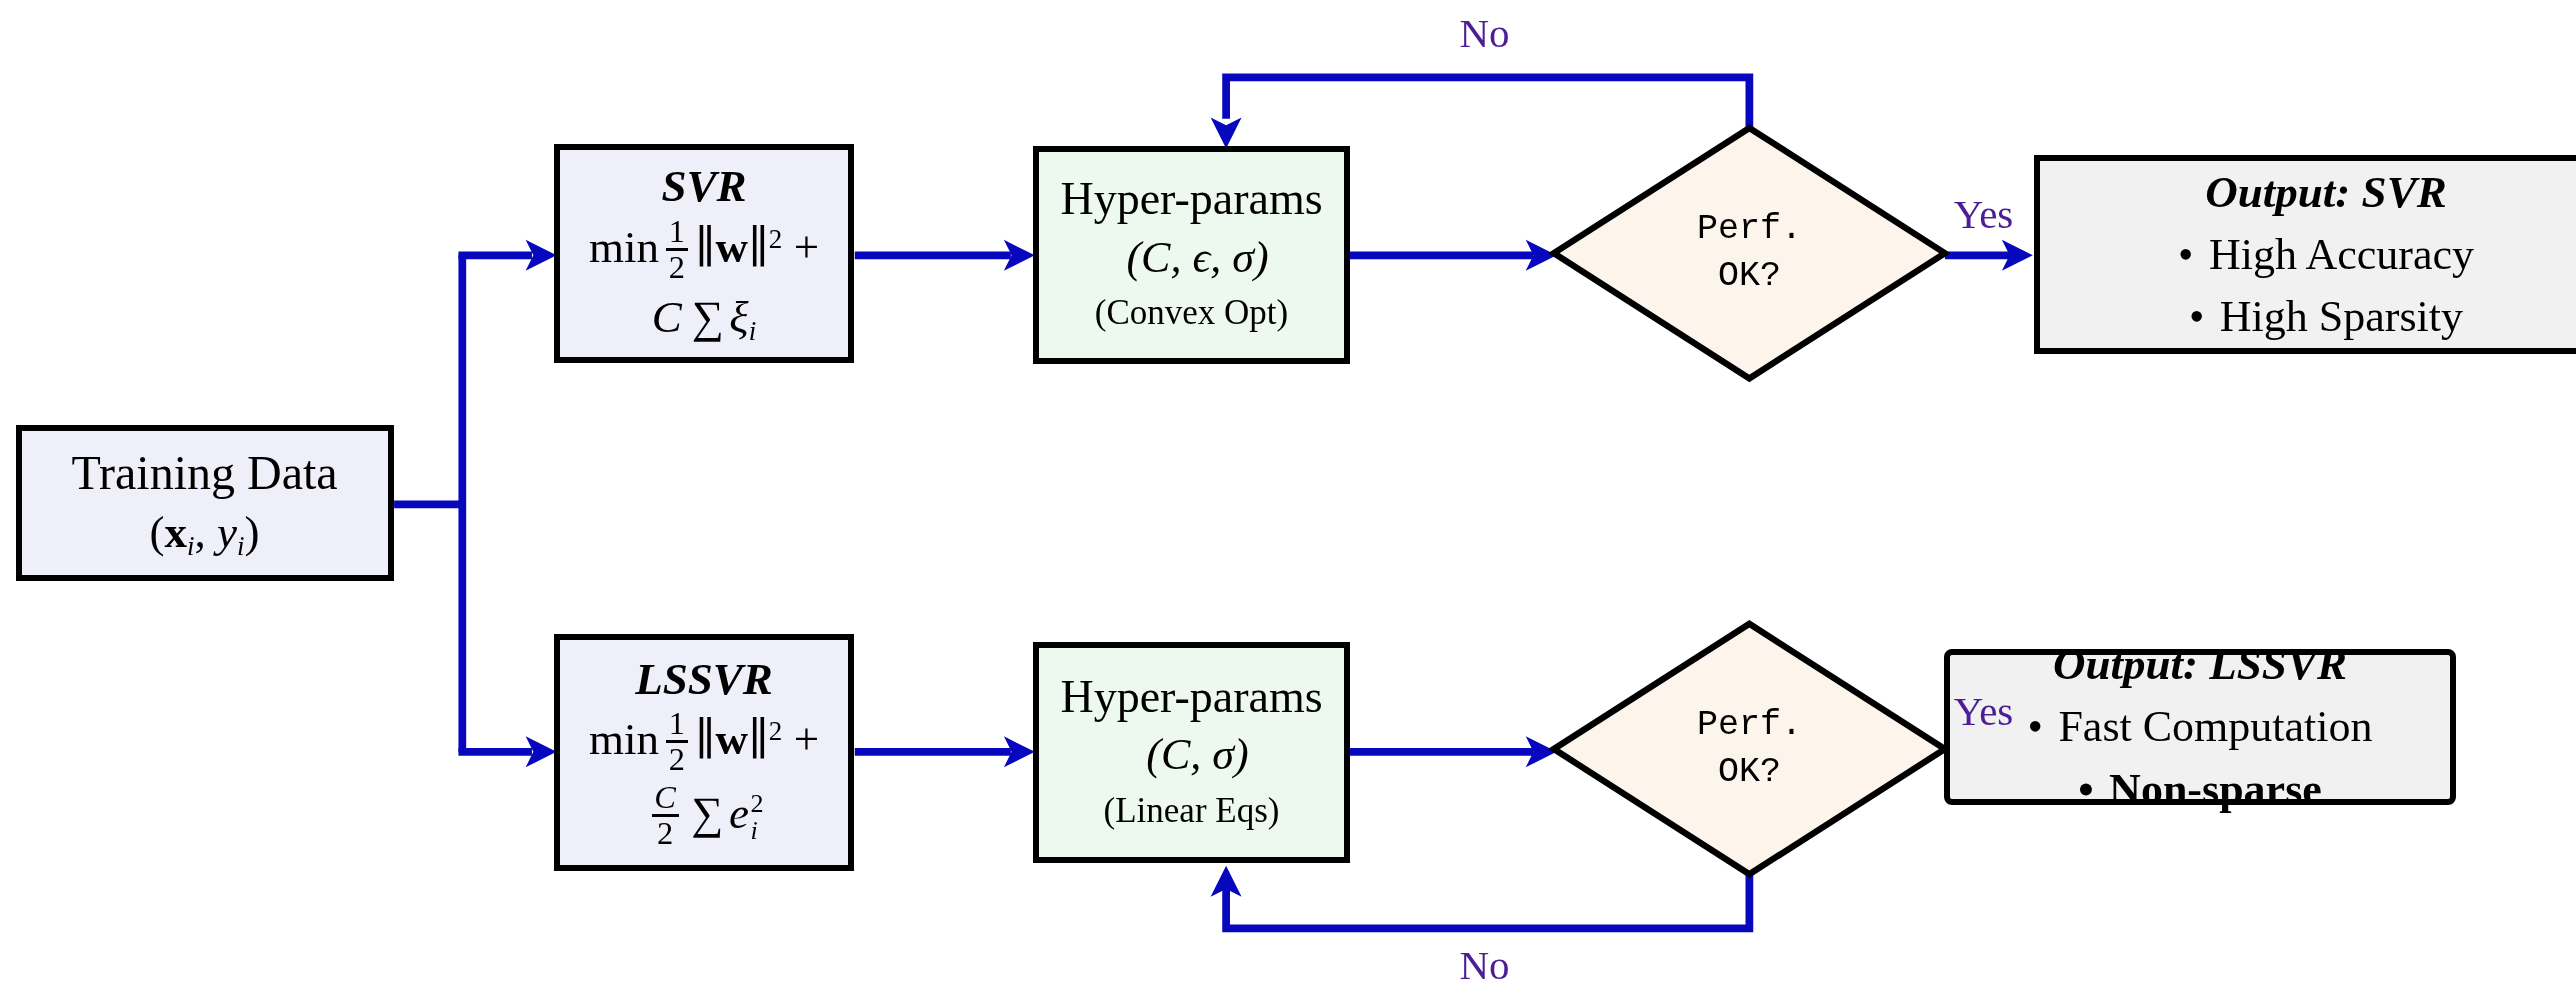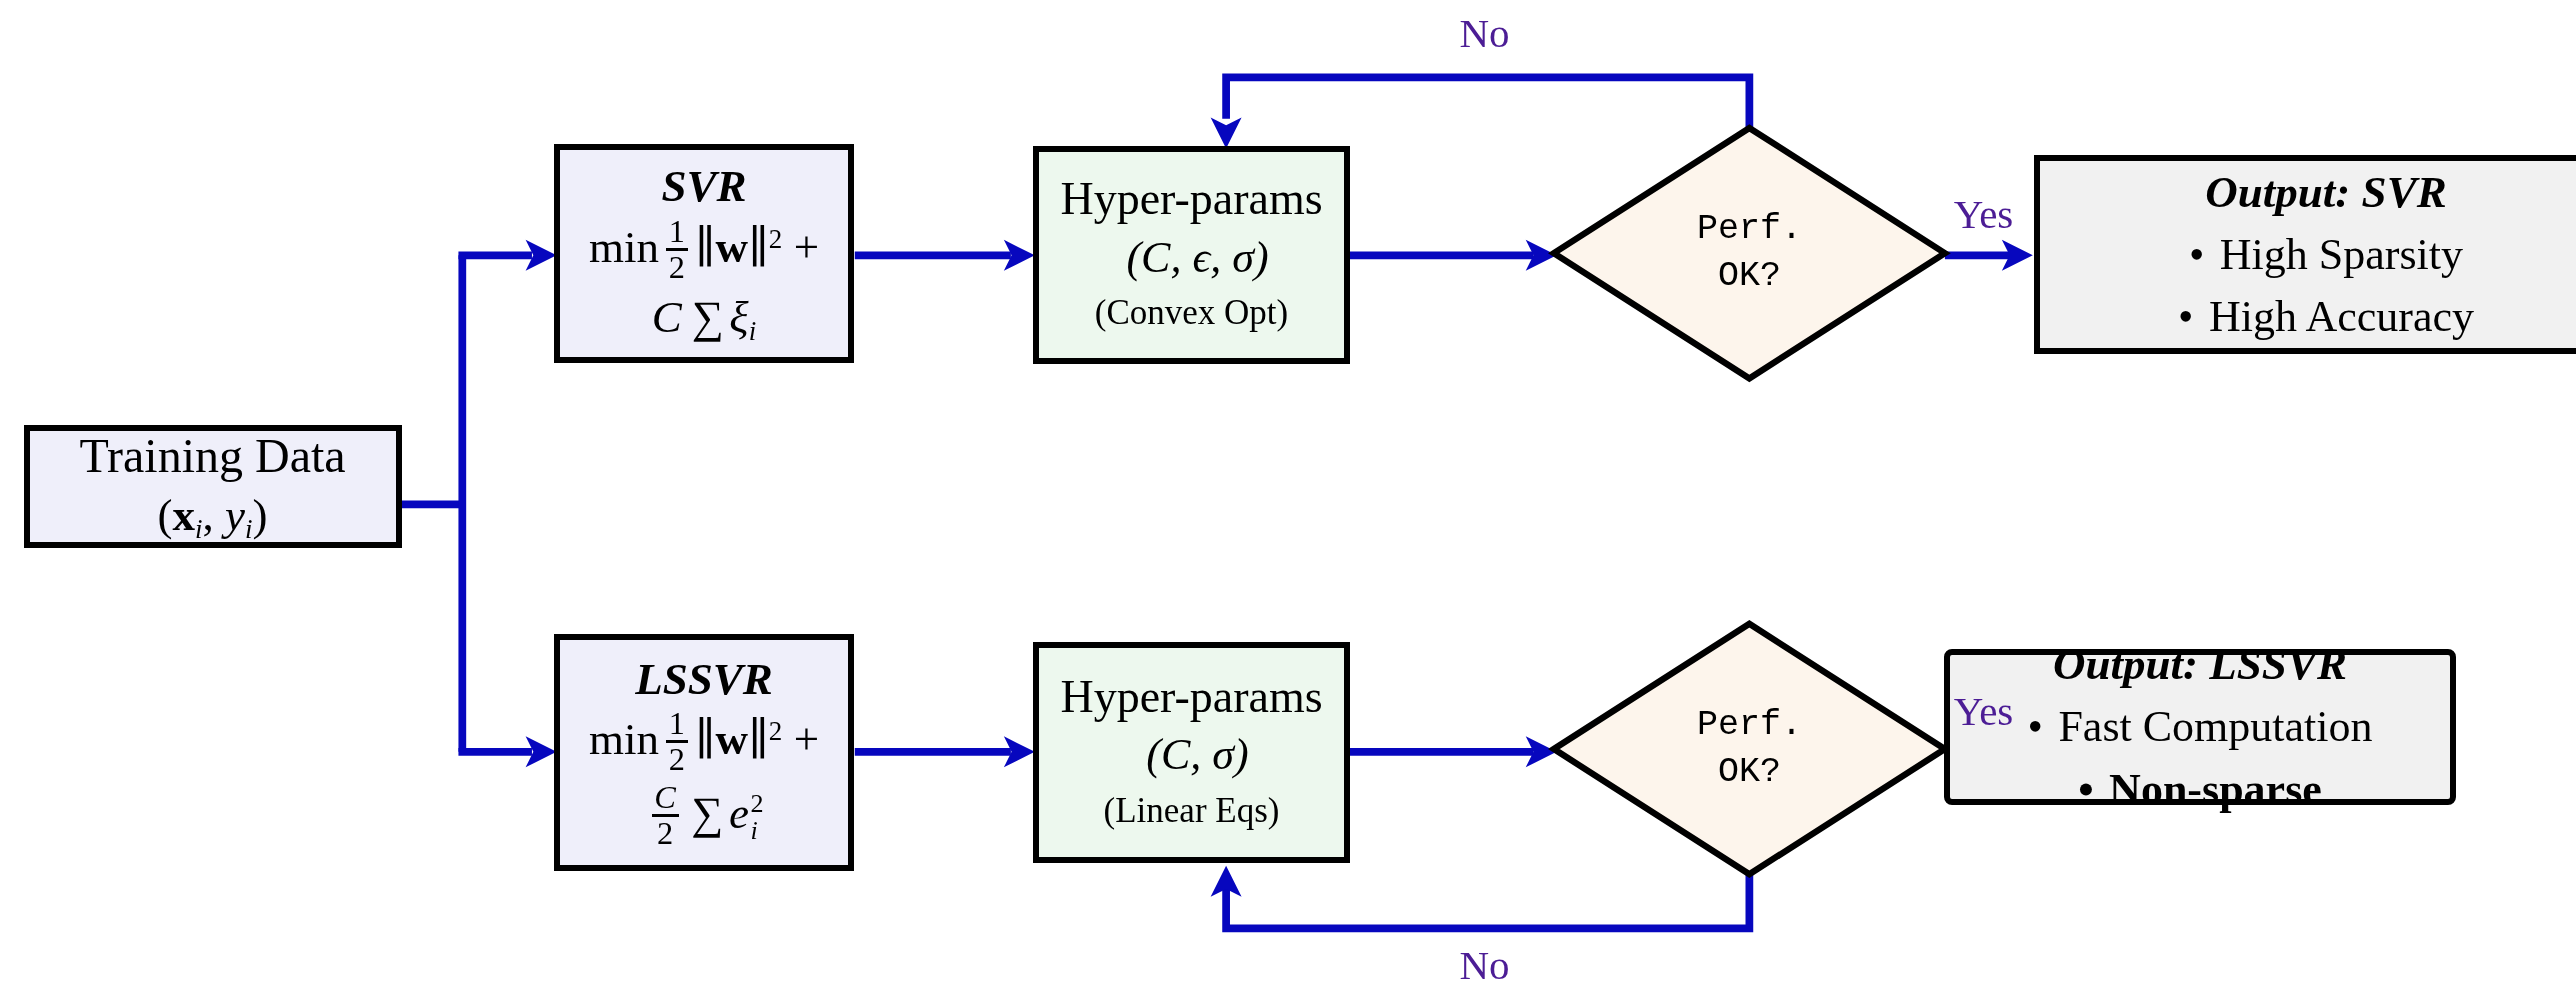--- a/index.html
+++ b/index.html
@@ -108,21 +108,21 @@
       <polygon points="2213,1069 2169,1047 2180,1069 2169,1091"></polygon>
       <polygon points="2890,1069 2846,1047 2857,1069 2846,1091"></polygon>
       <polygon points="1743,1231 1721,1275 1743,1264 1765,1275"></polygon>
     </g>
     <g stroke="#000000" stroke-width="9" fill="#FDF5EC" stroke-linejoin="miter">
       <polygon points="2209,360 2487,182 2765,360 2487,538"></polygon>
       <polygon points="2209,1065 2487,887 2765,1065 2487,1243"></polygon>
     </g>
   </svg>
 
-  <div class="node fill-blue" style="left:15.5px;top:425px;width:378px;height:123px;margin-left:8px;">
+  <div class="node fill-blue" style="left:15.5px;top:425px;width:378px;height:156px;">
     <div class="line t-main">Training Data</div>
     <div class="line math">
       <span>(</span><span class="bf">x</span><span class="sub it">i</span><span class="comma">,</span><span class="it">y</span><span class="sub it">i</span><span>)</span>
     </div>
   </div>
 
   <div class="node fill-blue" style="left:554px;top:144px;width:300px;height:219px;">
     <div class="line t-main t-bold" style="font-size:45px;">SVR</div>
     <div class="line math">
       <span>min</span><span class="frac">
@@ -142,24 +142,24 @@
   </div>
 
   <div class="diamond-label" style="left:1554px;top:128px;width:391px;height:250px;">
     <div class="line">Perf.</div>
     <div class="line">OK?</div>
   </div>
 
   <div class="node fill-gray" style="left:2034px;top:155px;width:584px;height:199px;">
     <div class="line out-title t-bold">Output:  SVR</div>
     <div class="bullet">
+      <span class="marker">•</span><span>High Accuracy</span>
+    </div>
+    <div class="bullet">
       <span class="marker">•</span><span>High Sparsity</span>
-    </div>
-    <div class="bullet">
-      <span class="marker">•</span><span>High Accuracy</span>
     </div>
   </div>
 
   <div class="node fill-blue" style="left:554px;top:634px;width:300px;height:237px;">
     <div class="line t-main t-bold" style="font-size:45px;">LSSVR</div>
     <div class="line math">
       <span>min</span><span class="frac">
           <span class="num">1</span>
           <span class="den">2</span>
         </span><span>∥</span><span class="bf">w</span><span>∥</span><span class="sup">2</span><span class="plus">+</span>

